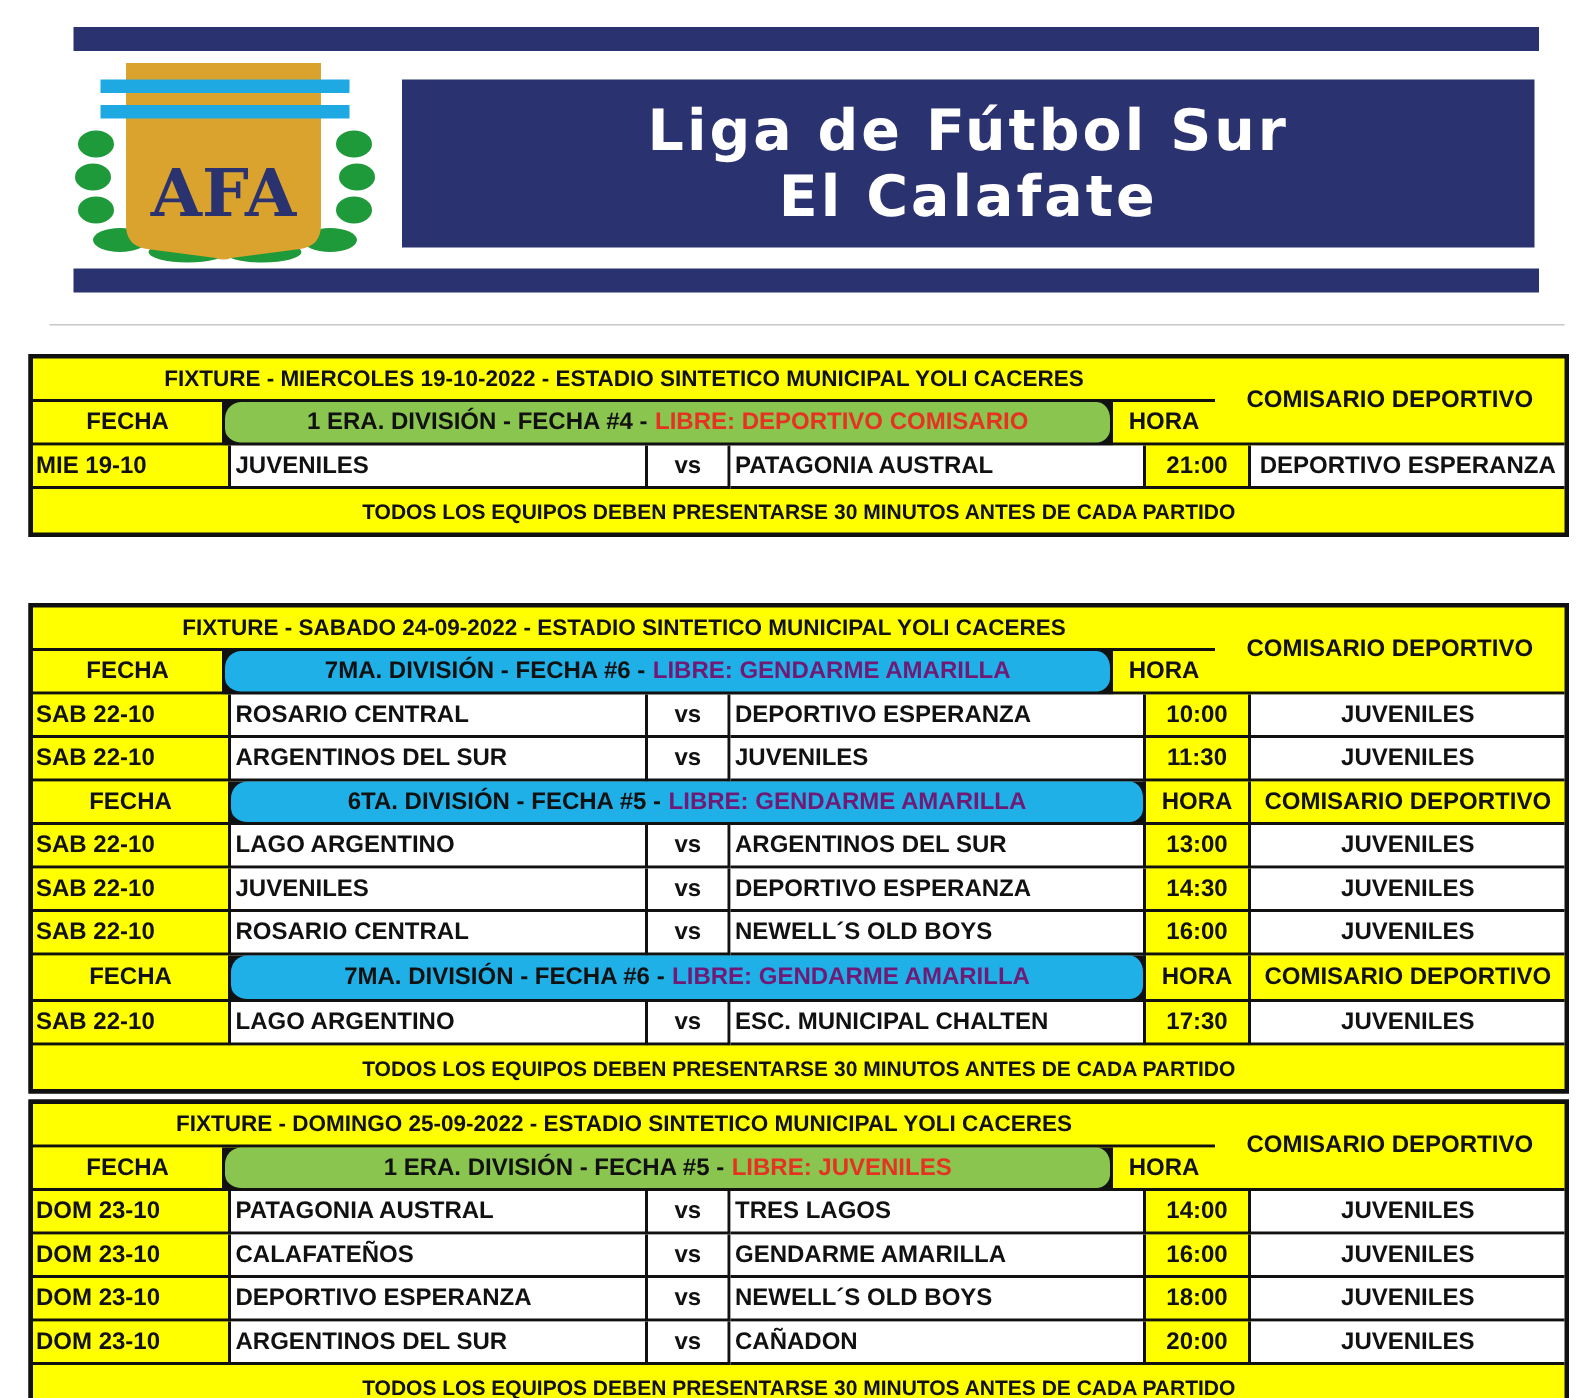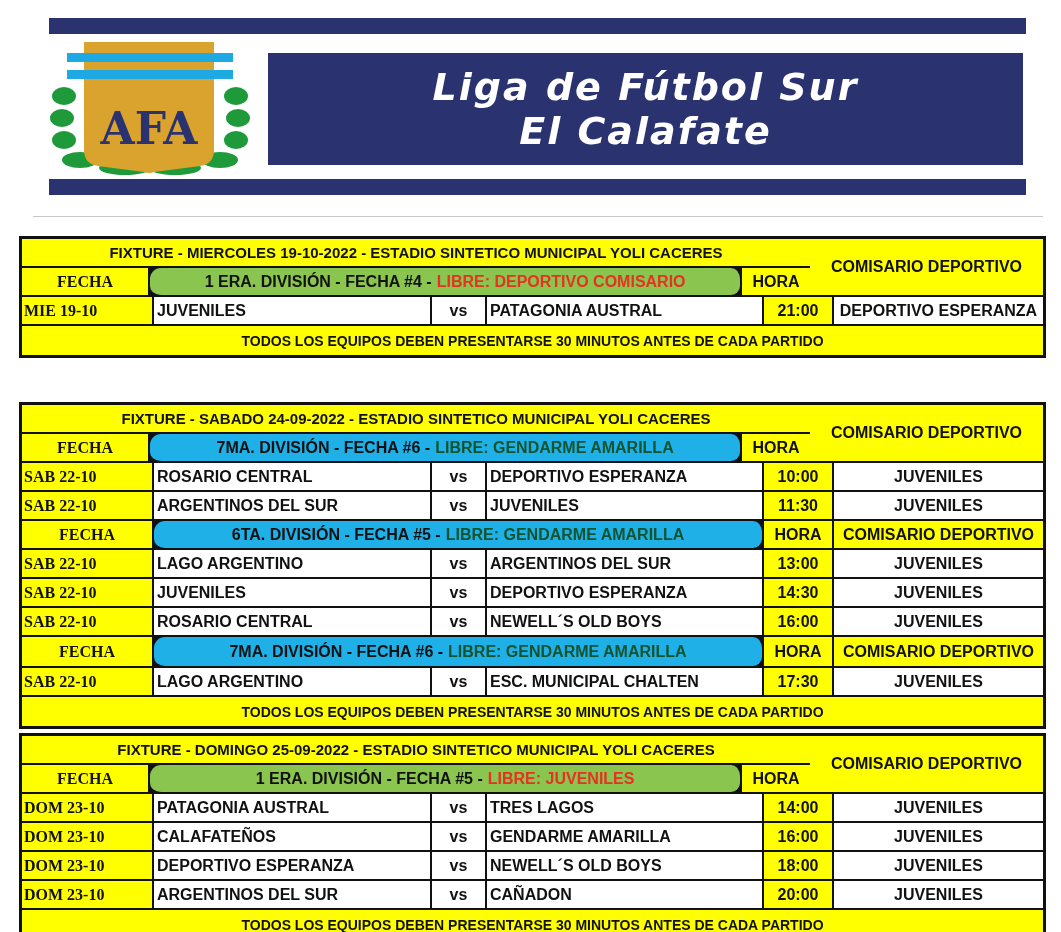--- a/index.html
+++ b/index.html
@@ -2,41 +2,41 @@
 <html><head>
 <meta charset="utf-8">
 <style>
   html, body { margin:0; padding:0; background:#ffffff; }
   body { width:1061px; height:932px; position:relative; overflow:hidden; font-family:"DejaVu Sans", sans-serif; }
   .banner { position:absolute; left:0; top:0; width:905px; height:200px; }
   .bar { position:absolute; left:49px; width:977px; height:16px; background:#2b3270; }
   .bar.top { top:18px; }
   .bar.bottom { top:179px; }
   .titlebox { position:absolute; left:268px; top:53px; width:755px; height:112px; background:#2b3270; display:flex; flex-direction:column; align-items:center; justify-content:center; }
-  .titlebox .t { color:#ffffff; font-family:"DejaVu Sans", sans-serif; font-weight:bold; font-style:italic; font-size:38px; line-height:44px; letter-spacing:2px; text-align:center; }
+  .titlebox .t { color:#ffffff; font-family:"DejaVu Sans", sans-serif; font-weight:bold; font-size:38px; line-height:44px; letter-spacing:2px; text-align:center; }
   .logo { position:absolute; left:50px; top:40px; width:200px; height:138px; }
   .divider { position:absolute; left:33px; top:216px; width:1010px; height:1px; background:#c8c8c8; }
 
   .fixture { position:absolute; left:19px; width:1027px; border:3px solid #111; box-sizing:border-box; background:#111; }
   .row { display:flex; height:29px; }
   .cell { box-sizing:border-box; display:flex; align-items:center; font-family:"Liberation Sans", sans-serif; font-weight:bold; font-size:16px; color:#111; border-right:2px solid #111; border-bottom:2px solid #111; white-space:nowrap; overflow:hidden; }
   .cell:last-child { border-right:none; }
-  .c-fecha { width:132px; justify-content:center; background:#ffff00;font-family:Liberation Serif, serif; }
+  .c-fecha { width:132px; justify-content:center; background:#ffff00; }
   .c-fecha.date { justify-content:flex-start; padding-left:2px; }
   .c-t1 { width:278px; background:#fff; padding-left:3px; }
   .c-vs { width:55px; background:#fff; justify-content:center; }
   .c-t2 { width:277px; background:#fff; padding-left:3px; }
   .c-hora { width:70px; background:#ffff00; justify-content:center; }
   .c-com { flex:1; background:#fff; justify-content:center; }
   .c-com.hdr { background:#ffff00; }
   .c-div { width:610px; justify-content:center; font-size:16px;border-radius:11px; }
   .c-div.green { background:#8ac54f; }
   .c-div.blue { background:#1fb0e8; }
   .libre { color:#e53222; margin-left:5px; }
-  .libre.pink { color:#14532d; }
+  .libre.pink { color:#701a75; }
   .c-title { width:788px; background:#ffff00; justify-content:center; font-size:15px; }
   .c-foot { width:100%; background:#ffff00; justify-content:center; font-size:14px; border-right:none; border-bottom:none; }
   .hdrwrap { display:flex; }
   .hdrleft { width:788px; display:flex; flex-direction:column; }
   .hdrright { flex:1; background:#ffff00; display:flex; align-items:center; justify-content:center; font-family:"Liberation Sans", sans-serif; font-weight:bold; font-size:16px; color:#111; border-bottom:2px solid #111; box-sizing:border-box; }
 </style>
 </head>
 <body>
 
 <div class="banner">

